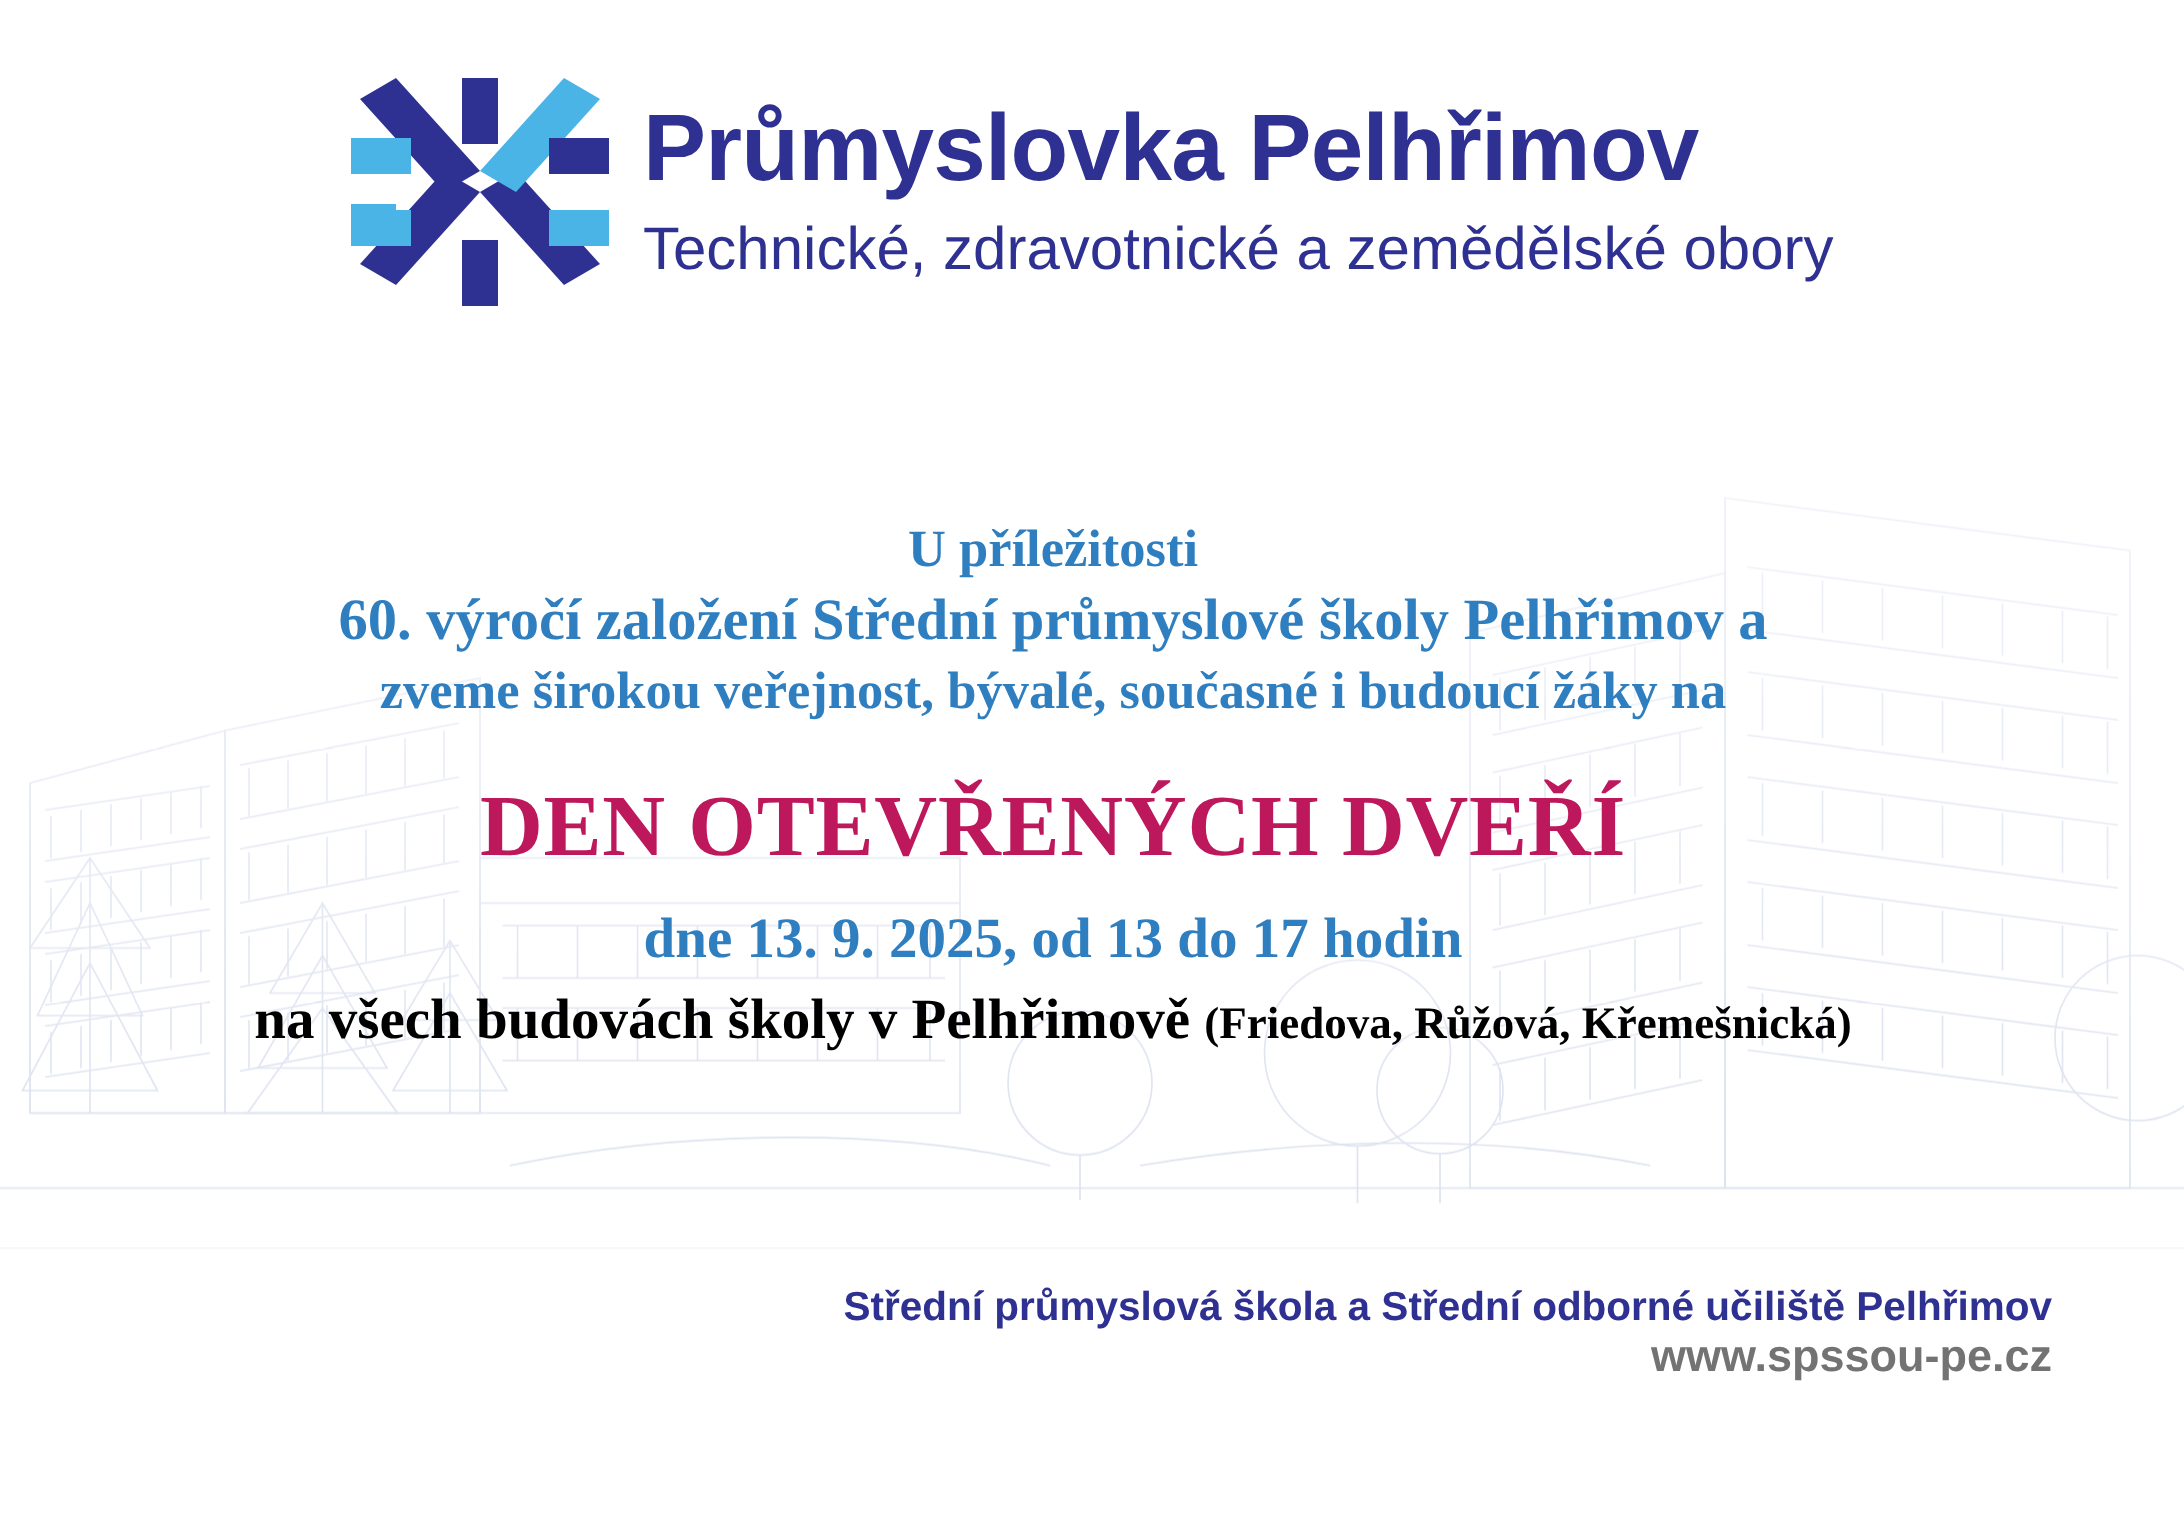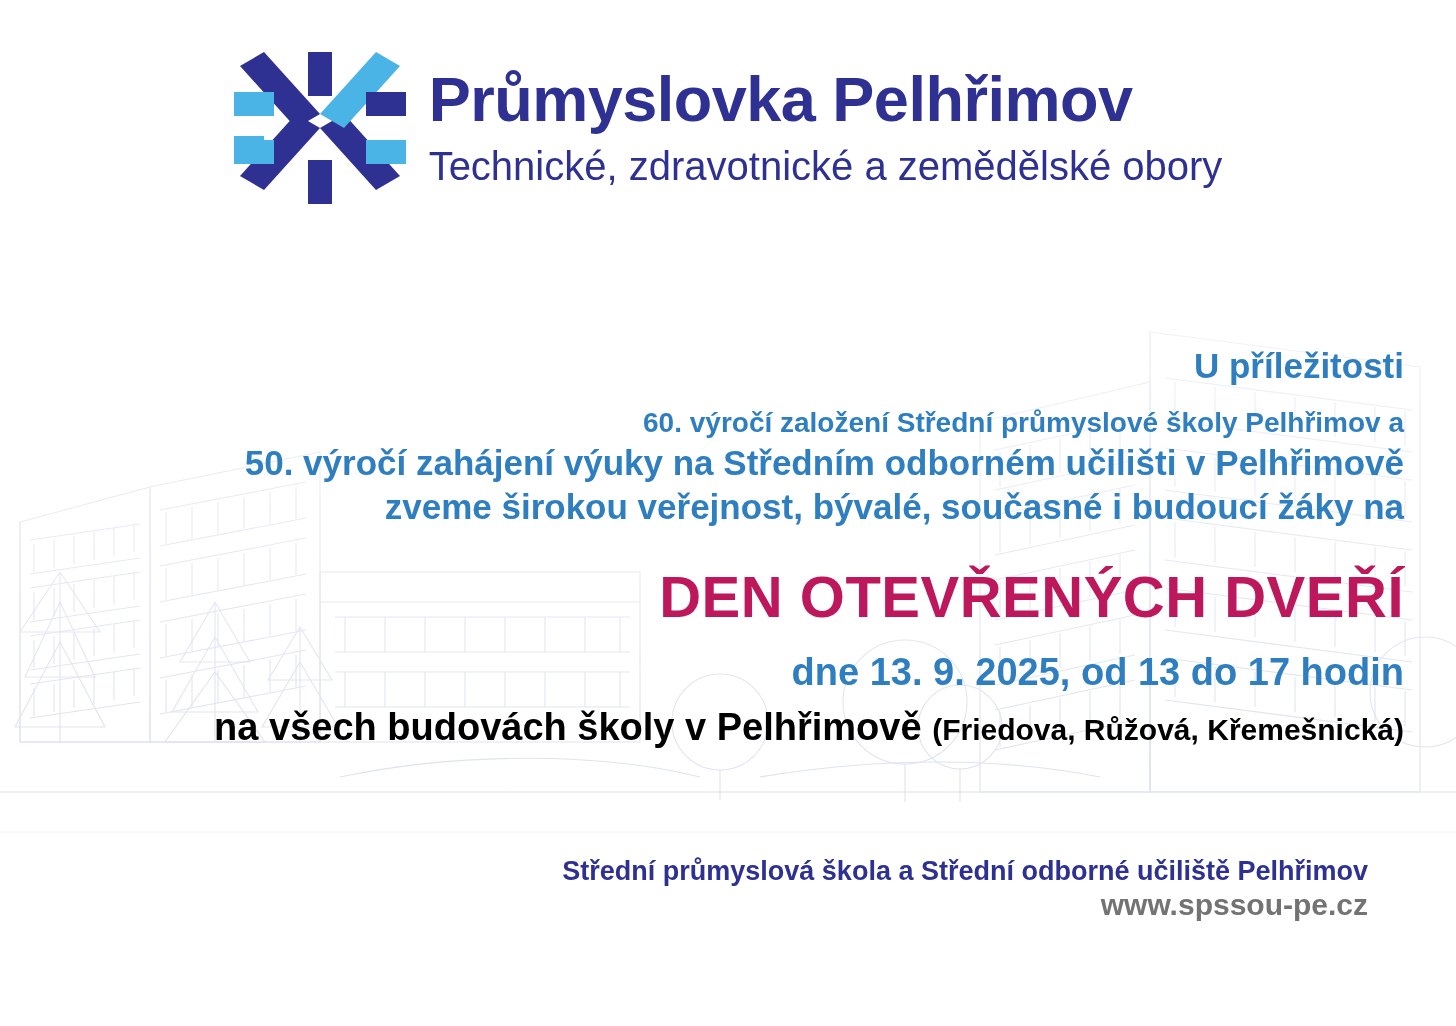--- a/index.html
+++ b/index.html
@@ -80,38 +80,38 @@
   }
 
   
   .poster {
     position: absolute;
     top: 272px;
     left: 0;
     width: 1404px;
     height: 754px;
     z-index: 3;
-    text-align: right;
+    text-align: center;
     padding-top: 72px;
     box-sizing: border-box;
+    font-family: Liberation Serif, serif;
   }
   .line {
     line-height: 1.28;
     white-space: nowrap;
   }
   .l-occasion {
     font-size: 35px;
     font-weight: 700;
     color: #2f7fc0;
   }
   .l-anniv1 {
-    font-size: 28px;
-    font-weight: 700;
-    color: #2f7fc0;
-    margin-top: 16px;
+    font-size: 39px;
+    font-weight: 700;
+    color: #2f7fc0;
   }
   .l-anniv2 {
     font-size: 35px;
     font-weight: 700;
     color: #2f7fc0;
   }
   .l-invite {
     font-size: 35px;
     font-weight: 700;
     color: #2f7fc0;
@@ -292,21 +292,20 @@
     <div class="logo-text">
       <div class="logo-title">Průmyslovka Pelhřimov</div>
       <div class="logo-sub">Technické, zdravotnické a zemědělské obory</div>
     </div>
   </div>
 </div>
 
 <div class="poster">
   <div class="line l-occasion">U příležitosti</div>
   <div class="line l-anniv1">60. výročí založení Střední průmyslové školy Pelhřimov a</div>
-  <div class="line l-anniv2">50. výročí zahájení výuky na Středním odborném učilišti v Pelhřimově</div>
   <div class="line l-invite">zveme širokou veřejnost, bývalé, současné i budoucí žáky na</div>
   <div class="line l-headline">DEN OTEVŘENÝCH DVEŘÍ</div>
   <div class="line l-when">dne 13. 9. 2025, od 13 do 17 hodin</div>
   <div class="line l-where">
     <span>na všech budovách školy v Pelhřimově</span>
     <span class="small">(Friedova, Růžová, Křemešnická)</span>
   </div>
 </div>
 
 <div class="footer">

